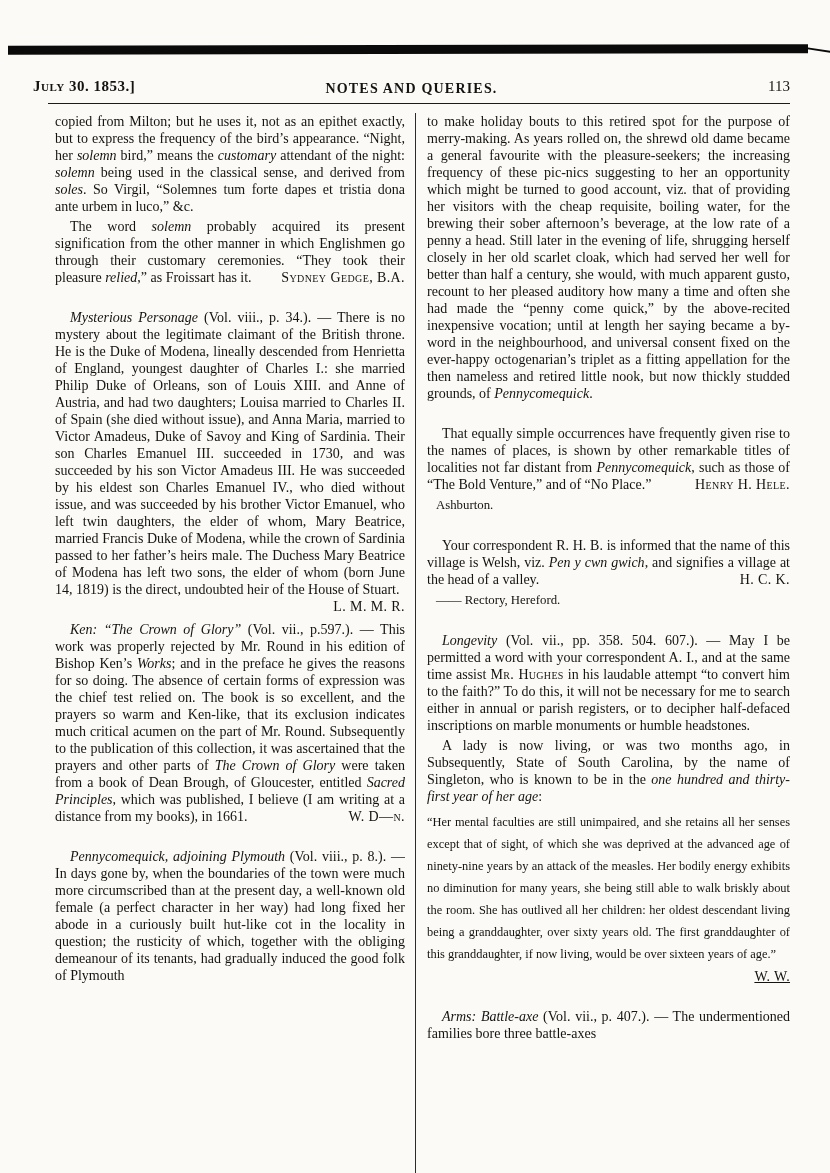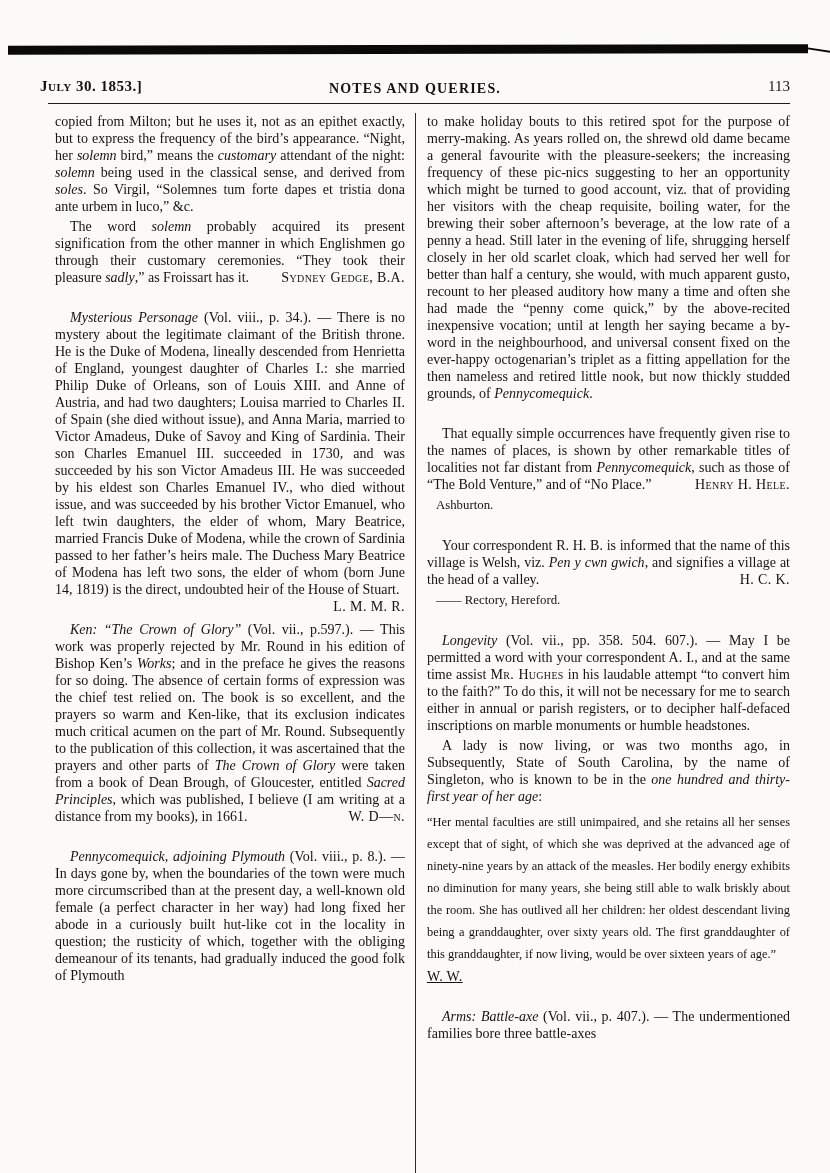--- a/index.html
+++ b/index.html
@@ -3,36 +3,36 @@
 <meta charset="utf-8">
 <style>
   html,body{margin:0;padding:0;}
   body{
     width:830px;height:1173px;position:relative;overflow:hidden;
     background:#fbfaf6;color:#141312;
     font-family:"Liberation Serif", serif;
   }
   .scan-bar{position:absolute;top:45px;left:8px;width:800px;height:9px;background:#0a0a0a;transform:rotate(-0.12deg);}
   .scan-bar .tail{position:absolute;right:-24px;top:5px;width:26px;height:2px;background:#0a0a0a;transform:rotate(9deg);}
-  .header{position:absolute;top:70px;left:40px;right:40px;height:28px;}
+  .header{position:absolute;top:70px;left:33px;right:40px;height:28px;}
   .date{position:absolute;left:0;bottom:3px;font-size:15px;font-weight:700;font-variant:small-caps;letter-spacing:.5px;}
   .title{position:absolute;left:0;right:0;bottom:1px;text-align:center;font-size:14px;font-weight:700;letter-spacing:1.2px;}
   .pageno{position:absolute;right:0;bottom:3px;font-size:15px;}
   .rule{position:absolute;top:103px;left:48px;right:40px;border-top:1.7px solid #1b1b1b;}
   .columns{position:absolute;top:113px;left:55px;right:40px;bottom:0;display:flex;}
   .col{overflow:hidden;}
   .col.left{width:350px;}
   .divider{width:1px;background:#2b2b2b;margin:0 11px 0 10px;}
   .col.right{flex:1;}
   .para{margin:0;text-align:justify;font-size:14px;line-height:17px;}
   .para + .para{margin-top:3px;}
   .para.gap{margin-top:23px;}
   .para.indent{text-indent:15px;}
   .para.quote{font-size:12.4px;line-height:22px;margin-top:6px;}
-  .para.signature{text-align:left;font-variant:small-caps;letter-spacing:.3px;text-decoration:underline;}
+  .para.signature{text-align:right;font-variant:small-caps;letter-spacing:.3px;text-decoration:underline;}
   .para.location{text-align:left;font-size:12.8px;padding-left:9px;margin-top:4px;}
   .run-i{font-style:italic;}
   .run-sc{font-variant:small-caps;letter-spacing:.3px;}
   .run-sig{float:right;font-variant:small-caps;letter-spacing:.4px;padding-left:10px;}
 </style>
 </head>
 <body>
 
 <div class="page">
 
@@ -44,21 +44,21 @@
     <span class="date">July 30. 1853.]</span>
     <span class="title">NOTES AND QUERIES.</span>
     <span class="pageno">113</span>
   </header>
 
   <div class="rule"></div>
 
   <main class="columns">
     <div class="col left">
         <p class="para body"><span>copied from Milton; but he uses it, not as an epithet exactly, but to express the frequency of the bird’s appearance. “Night, her </span><span class="run-i">solemn</span><span> bird,” means the </span><span class="run-i">customary</span><span> attendant of the night: </span><span class="run-i">solemn</span><span> being used in the classical sense, and derived from </span><span class="run-i">soles</span><span>. So Virgil, “Solemnes tum forte dapes et tristia dona ante urbem in luco,” &amp;c.</span></p>
-        <p class="para body indent"><span>The word </span><span class="run-i">solemn</span><span> probably acquired its present signification from the other manner in which Englishmen go through their customary ceremonies. “They took their pleasure </span><span class="run-i">sadly</span><span>,” as Froissart has it.</span><span class="run-sig">Sydney Gedge, B.A.</span></p>
+        <p class="para body indent"><span>The word </span><span class="run-i">solemn</span><span> probably acquired its present signification from the other manner in which Englishmen go through their customary ceremonies. “They took their pleasure </span><span class="run-i">relied</span><span>,” as Froissart has it.</span><span class="run-sig">Sydney Gedge, B.A.</span></p>
         <p class="para body indent gap"><span class="run-i">Mysterious Personage</span><span> (Vol. viii., p. 34.). — There is no mystery about the legitimate claimant of the British throne. He is the Duke of Modena, lineally descended from Henrietta of England, youngest daughter of Charles I.: she married Philip Duke of Orleans, son of Louis XIII. and Anne of Austria, and had two daughters; Louisa married to Charles II. of Spain (she died without issue), and Anna Maria, married to Victor Amadeus, Duke of Savoy and King of Sardinia. Their son Charles Emanuel III. succeeded in 1730, and was succeeded by his son Victor Amadeus III. He was succeeded by his eldest son Charles Emanuel IV., who died without issue, and was succeeded by his brother Victor Emanuel, who left twin daughters, the elder of whom, Mary Beatrice, married Francis Duke of Modena, while the crown of Sardinia passed to her father’s heirs male. The Duchess Mary Beatrice of Modena has left two sons, the elder of whom (born June 14, 1819) is the direct, undoubted heir of the House of Stuart.</span><span class="run-sig">L. M. M. R.</span></p>
         <p class="para body indent gap"><span class="run-i">Ken: “The Crown of Glory”</span><span> (Vol. vii., p.597.). — This work was properly rejected by Mr. Round in his edition of Bishop Ken’s </span><span class="run-i">Works</span><span>; and in the preface he gives the reasons for so doing. The absence of certain forms of expression was the chief test relied on. The book is so excellent, and the prayers so warm and Ken-like, that its exclusion indicates much critical acumen on the part of Mr. Round. Subsequently to the publication of this collection, it was ascertained that the prayers and other parts of </span><span class="run-i">The Crown of Glory</span><span> were taken from a book of Dean Brough, of Gloucester, entitled </span><span class="run-i">Sacred Principles</span><span>, which was published, I believe (I am writing at a distance from my books), in 1661.</span><span class="run-sig">W. D—n.</span></p>
         <p class="para body indent gap"><span class="run-i">Pennycomequick, adjoining Plymouth</span><span> (Vol. viii., p. 8.). — In days gone by, when the boundaries of the town were much more circumscribed than at the present day, a well-known old female (a perfect character in her way) had long fixed her abode in a curiously built hut-like cot in the locality in question; the rusticity of which, together with the obliging demeanour of its tenants, had gradually induced the good folk of Plymouth</span></p>
       </div>
     <div class="divider"></div>
     <div class="col right">
         <p class="para body"><span>to make holiday bouts to this retired spot for the purpose of merry-making. As years rolled on, the shrewd old dame became a general favourite with the pleasure-seekers; the increasing frequency of these pic-nics suggesting to her an opportunity which might be turned to good account, viz. that of providing her visitors with the cheap requisite, boiling water, for the brewing their sober afternoon’s beverage, at the low rate of a penny a head. Still later in the evening of life, shrugging herself closely in her old scarlet cloak, which had served her well for better than half a century, she would, with much apparent gusto, recount to her pleased auditory how many a time and often she had made the “penny come quick,” by the above-recited inexpensive vocation; until at length her saying became a by-word in the neighbourhood, and universal consent fixed on the ever-happy octogenarian’s triplet as a fitting appellation for the then nameless and retired little nook, but now thickly studded grounds, of </span><span class="run-i">Pennycomequick</span><span>.</span></p>
         <p class="para body indent gap"><span>That equally simple occurrences have frequently given rise to the names of places, is shown by other remarkable titles of localities not far distant from </span><span class="run-i">Pennycomequick</span><span>, such as those of “The Bold Venture,” and of “No Place.”</span><span class="run-sig">Henry H. Hele.</span></p>
         <p class="para location"><span>Ashburton.</span></p>
         <p class="para body indent gap"><span>Your correspondent R. H. B. is informed that the name of this village is Welsh, viz. </span><span class="run-i">Pen y cwn gwich</span><span>, and signifies a village at the head of a valley.</span><span class="run-sig">H. C. K.</span></p>

